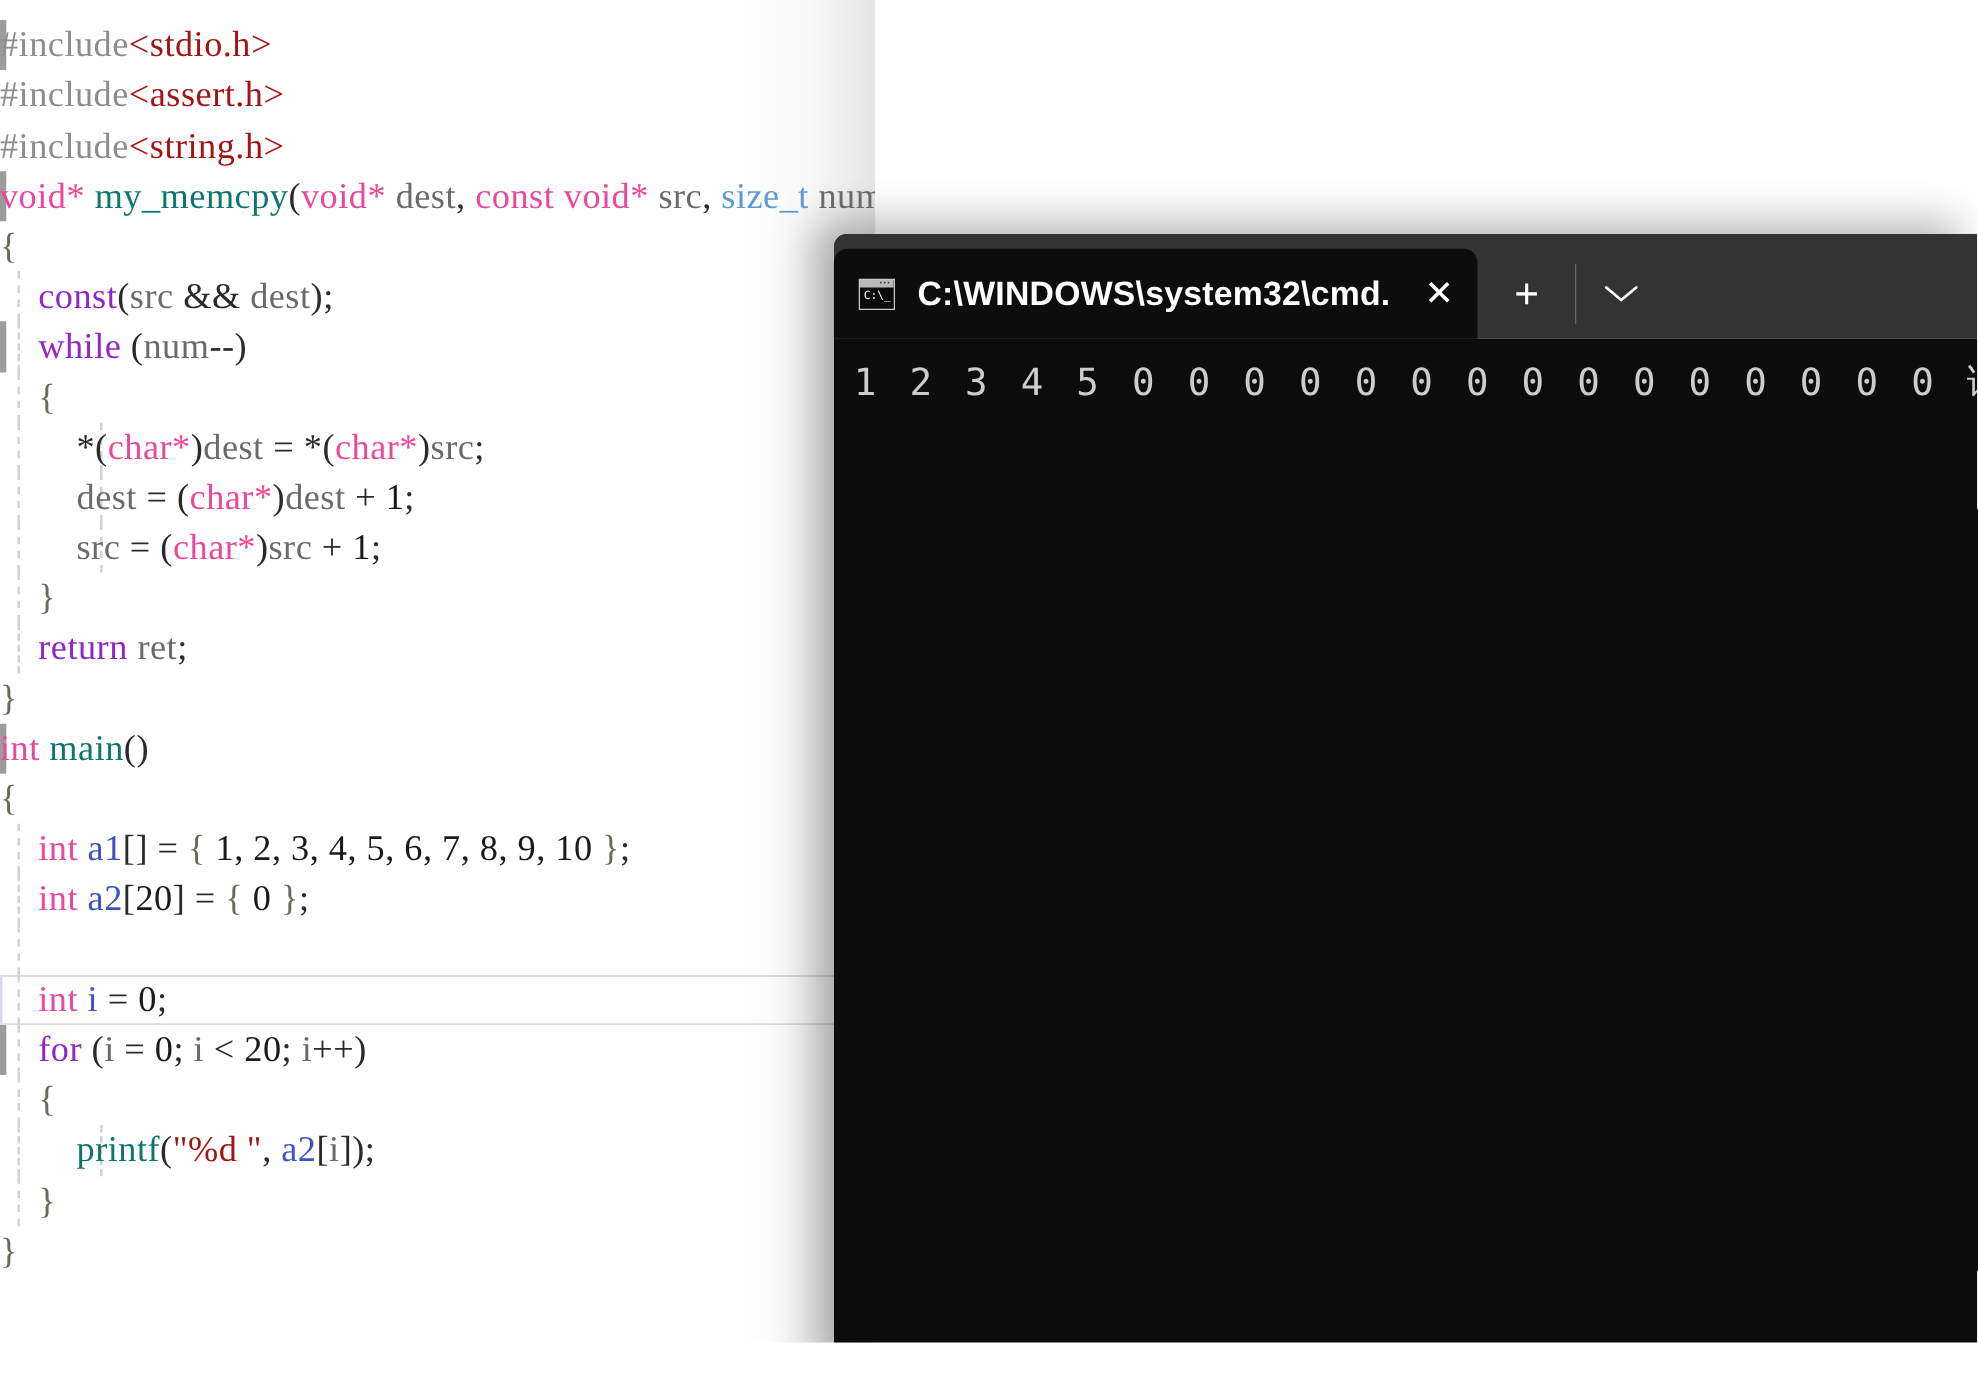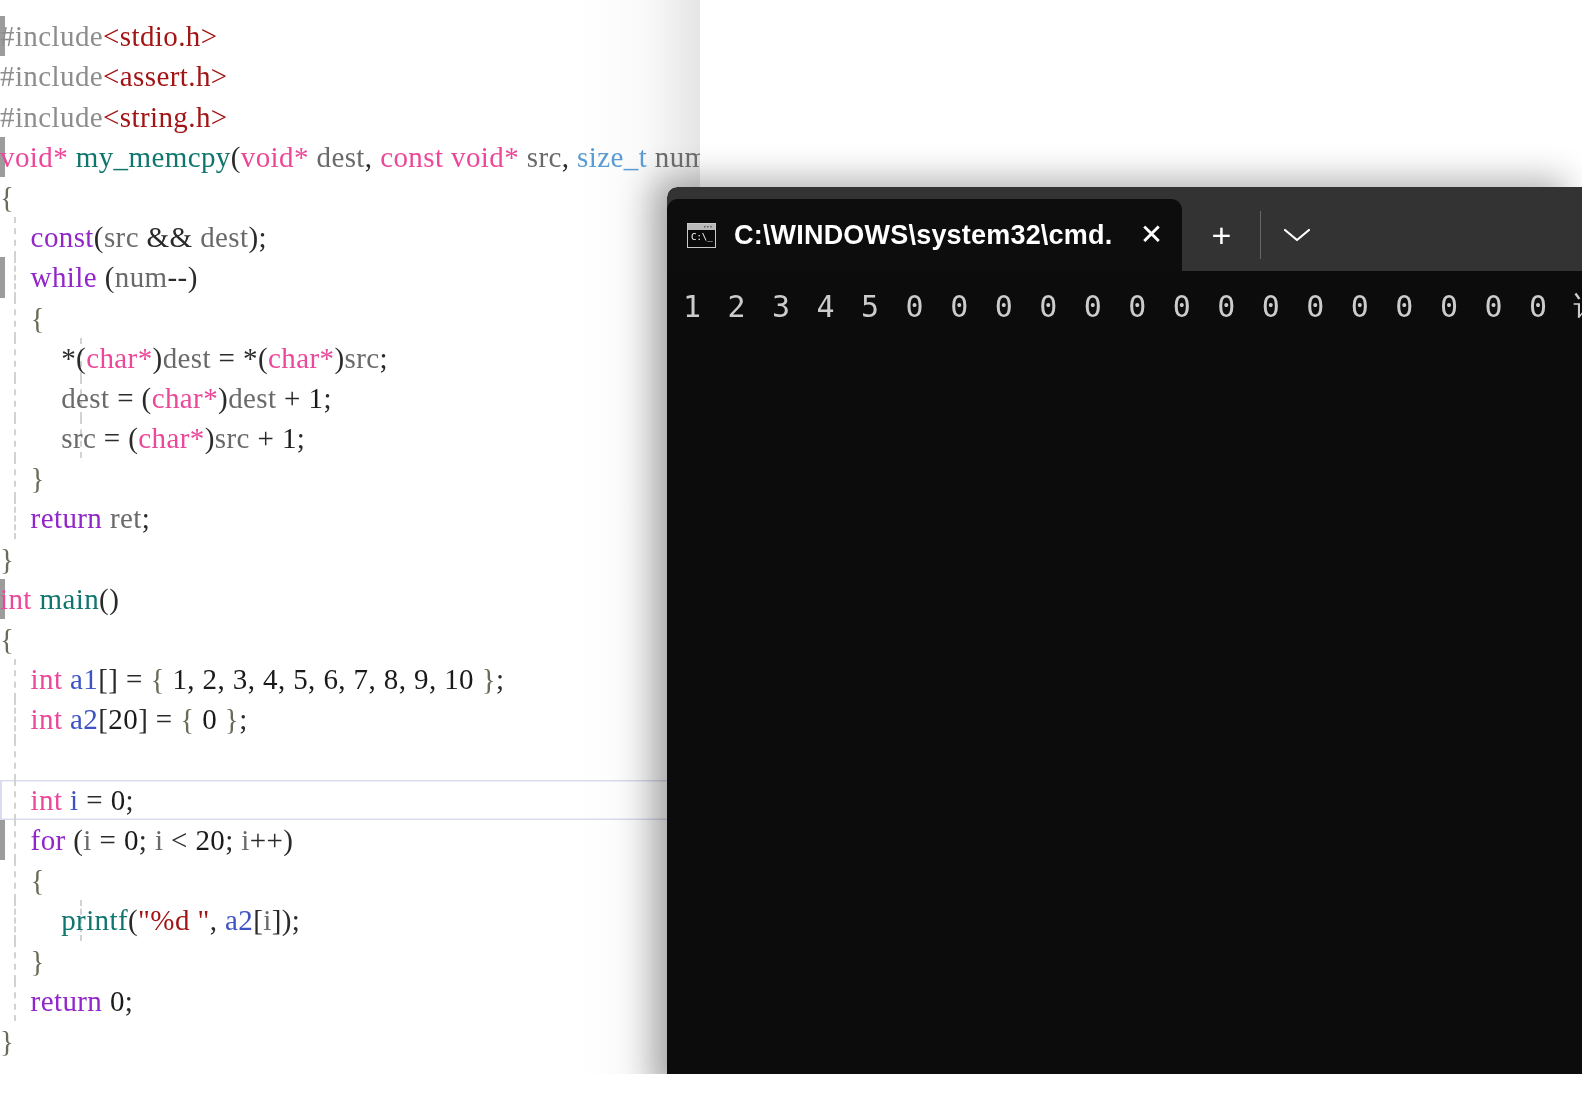--- a/index.html
+++ b/index.html
@@ -269,21 +269,20 @@
         <div class="code-line"><span class="modmark"></span><span class="txt"><span class="k-type">int</span><span class="k-punct"> </span><span class="k-fn">main</span><span class="k-punct">()</span></span></div>
         <div class="code-line"><span class="txt"><span class="k-brace">{</span></span></div>
         <div class="code-line"><span class="guide g1"></span><span class="txt"><span class="k-punct">    </span><span class="k-type">int</span><span class="k-punct"> </span><span class="k-var">a1</span><span class="k-punct">[] = </span><span class="k-brace">{</span><span class="k-punct"> </span><span class="k-num">1, 2, 3, 4, 5, 6, 7, 8, 9, 10</span><span class="k-punct"> </span><span class="k-brace">}</span><span class="k-punct">;</span></span></div>
         <div class="code-line"><span class="guide g1"></span><span class="txt"><span class="k-punct">    </span><span class="k-type">int</span><span class="k-punct"> </span><span class="k-var">a2</span><span class="k-punct">[</span><span class="k-num">20</span><span class="k-punct">] = </span><span class="k-brace">{</span><span class="k-punct"> </span><span class="k-num">0</span><span class="k-punct"> </span><span class="k-brace">}</span><span class="k-punct">;</span></span></div>
         <div class="code-line"><span class="guide g1"></span></div>
         <div class="code-line current"><span class="guide g1"></span><span class="txt"><span class="k-punct">    </span><span class="k-type">int</span><span class="k-punct"> </span><span class="k-var">i</span><span class="k-punct"> = </span><span class="k-num">0</span><span class="k-punct">;</span></span></div>
         <div class="code-line"><span class="modmark"></span><span class="guide g1"></span><span class="txt"><span class="k-punct">    </span><span class="k-kw">for</span><span class="k-punct"> (</span><span class="k-ident">i</span><span class="k-punct"> = </span><span class="k-num">0</span><span class="k-punct">; </span><span class="k-ident">i</span><span class="k-punct"> &lt; </span><span class="k-num">20</span><span class="k-punct">; </span><span class="k-ident">i</span><span class="k-punct">++)</span></span></div>
         <div class="code-line"><span class="guide g1"></span><span class="txt"><span class="k-punct">    </span><span class="k-brace">{</span></span></div>
         <div class="code-line"><span class="guide g1"></span><span class="guide g2"></span><span class="txt"><span class="k-punct">        </span><span class="k-fn">printf</span><span class="k-punct">(</span><span class="k-str">"%d "</span><span class="k-punct">, </span><span class="k-var">a2</span><span class="k-punct">[</span><span class="k-ident">i</span><span class="k-punct">]);</span></span></div>
         <div class="code-line"><span class="guide g1"></span><span class="txt"><span class="k-punct">    </span><span class="k-brace">}</span></span></div>
-        <div class="code-line"><span class="guide g1"></span><span class="txt"><span class="k-punct">    </span><span class="k-kw">return</span><span class="k-punct"> </span><span class="k-num">0</span><span class="k-punct">;</span></span></div>
         <div class="code-line"><span class="txt"><span class="k-brace">}</span></span></div>
       </div>
     <div id="editor-edge-shade"></div>
   </div>
 
   <div id="terminal">
 
     <div id="term-titlebar">
       <div id="term-tabstrip">
 

